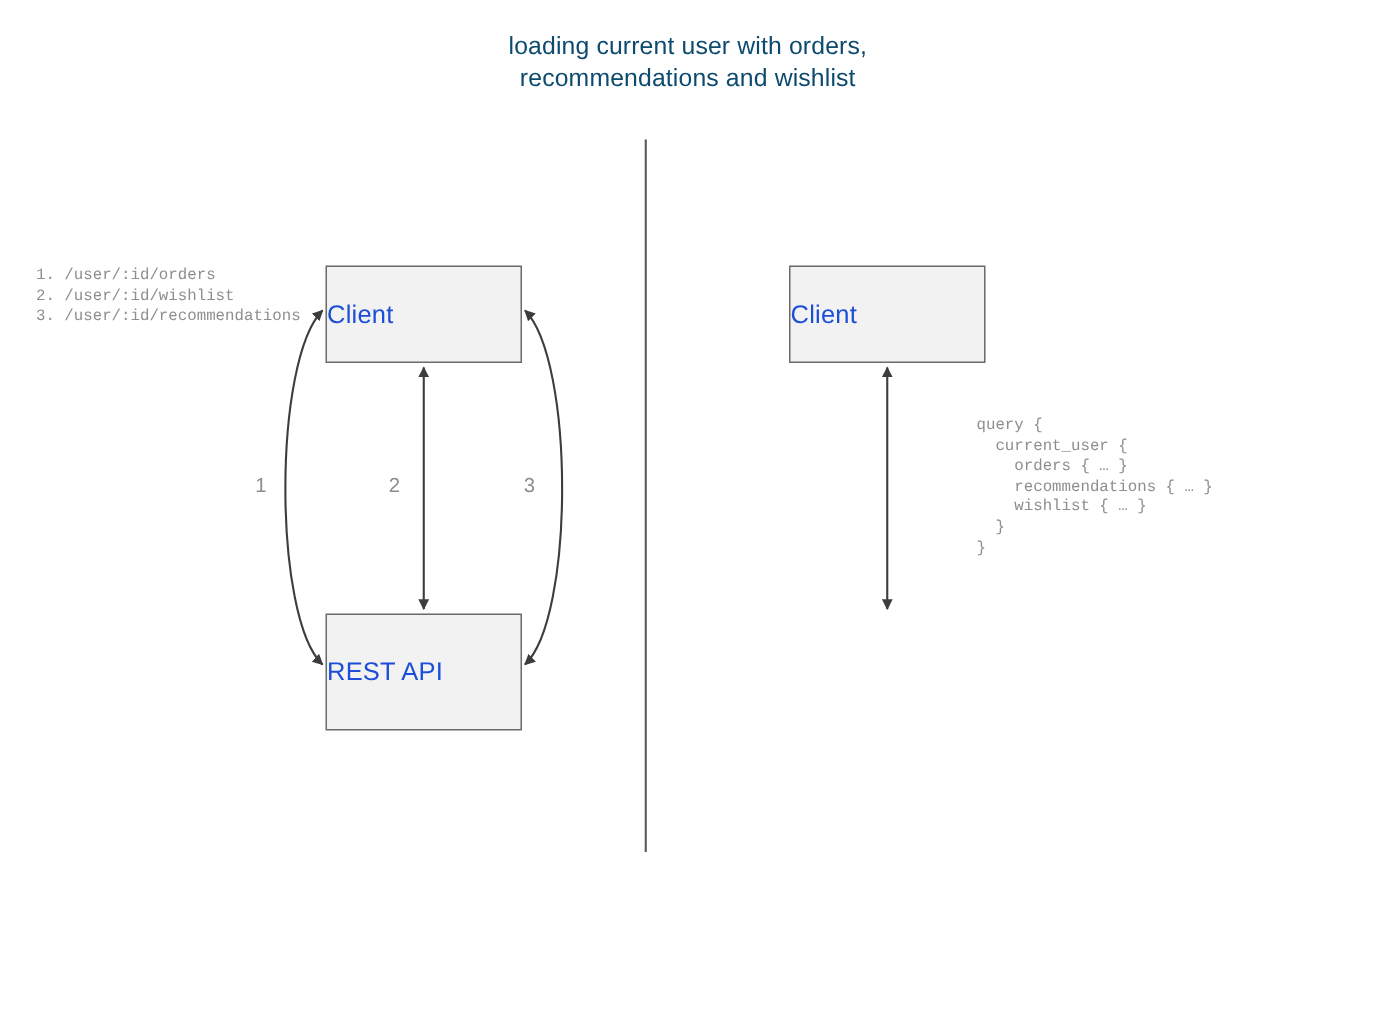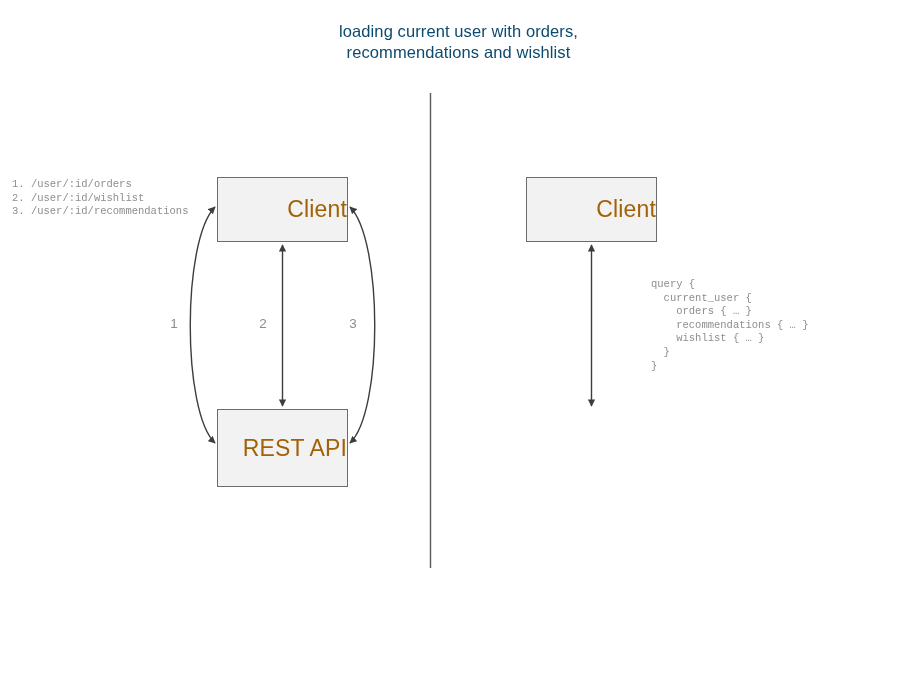--- a/index.html
+++ b/index.html
@@ -50,40 +50,40 @@
   }
 
   
   .node {
     position: absolute;
     box-sizing: border-box;
     background: #f2f2f2;
     border: 1.4px solid #6b6b6b;
     display: flex;
     align-items: center;
-    justify-content: flex-end;
-    font-size: 23px;
-    color: #a16207;
+    justify-content: flex-start;
+    font-size: 17px;
+    color: #1d4ed8;
     letter-spacing: 0.15px;
   }
   .node-client-rest  { left: 217px; top: 177px; width: 131px; height: 65px; }
   .node-rest-api     { left: 217px; top: 409px; width: 131px; height: 78px; }
   .node-client-gql   { left: 526px; top: 177px; width: 131px; height: 65px; }
   .node-graphql-api  { left: 526px; top: 409px; width: 131px; height: 66px; }
 
   
   .mono-block {
     position: absolute;
     font-family: "Liberation Mono", "DejaVu Sans Mono", monospace;
     font-size: 10.5px;
     line-height: 13.6px;
     color: #8e8e8e;
     white-space: pre;
   }
-  .rest-endpoints { left: 12px; top: 178px; }
+  .rest-endpoints { left: 24px; top: 178px; }
   .gql-query      { left: 651px; top: 278px; }
 
   
   .edge-label {
     position: absolute;
     font-size: 13.5px;
     color: #8d8d8d;
     text-align: center;
     width: 20px;
   }

